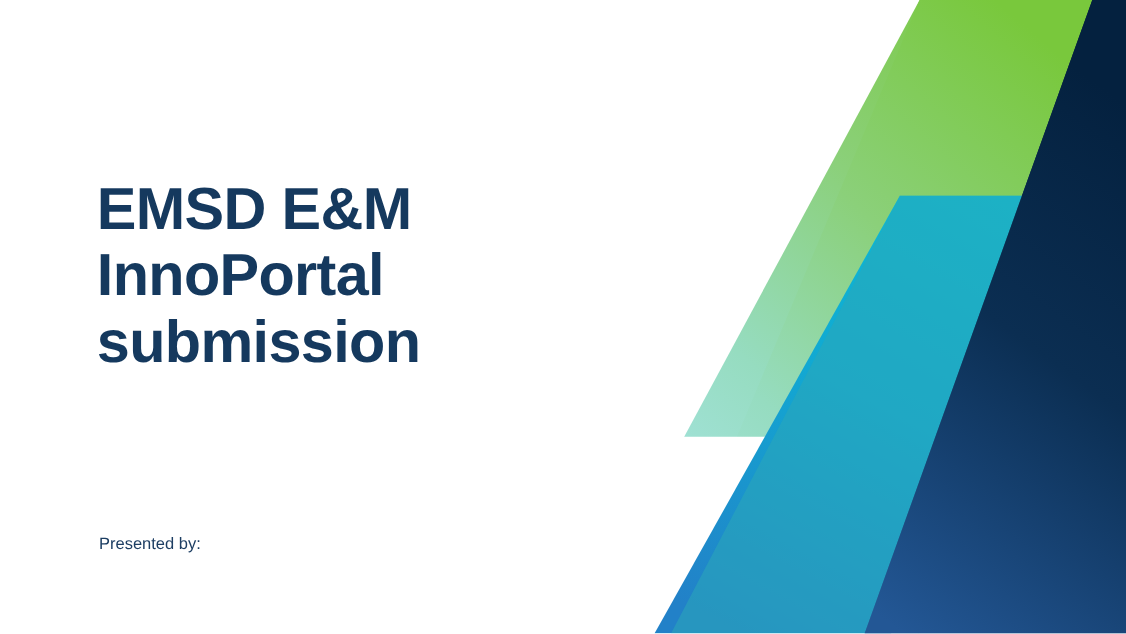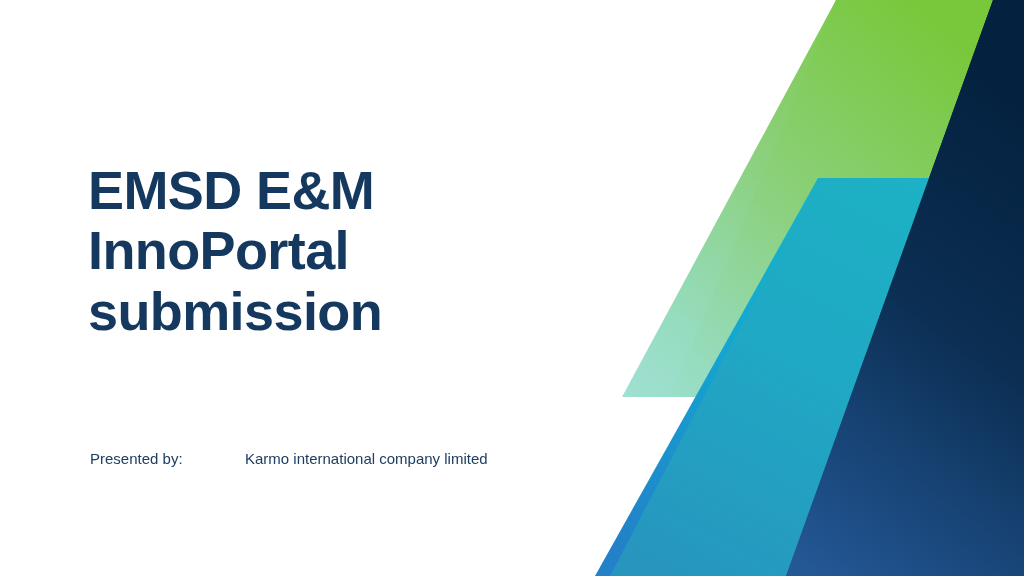--- a/index.html
+++ b/index.html
@@ -63,21 +63,21 @@
     font-family: "Liberation Sans", sans-serif;
     font-size: 25px;
     line-height: 1.24;
     font-weight: normal;
     color: #16304A;
     white-space: pre-line;
   }
   .presenter-block {
     position: absolute;
     left: 90px;
-    top: 450px;
+    top: 486px;
     display: flex;
     align-items: baseline;
   }
   .presented-label {
     font-family: "Liberation Sans", sans-serif;
     font-size: 15px;
     color: #1D3E63;
     width: 155px;
     display: inline-block;
   }
@@ -140,17 +140,16 @@
   <div class="content">
 
     <div class="title-block">
       <h1 class="title">EMSD E&amp;M InnoPortal
 submission</h1>
     </div>
 
 
     <div class="presenter-block">
       <span class="presented-label">Presented by:</span>
-      <span class="presenter-name">Karmo international company limited</span>
     </div>
 
   </div>
 </div>
 
 </body></html>

